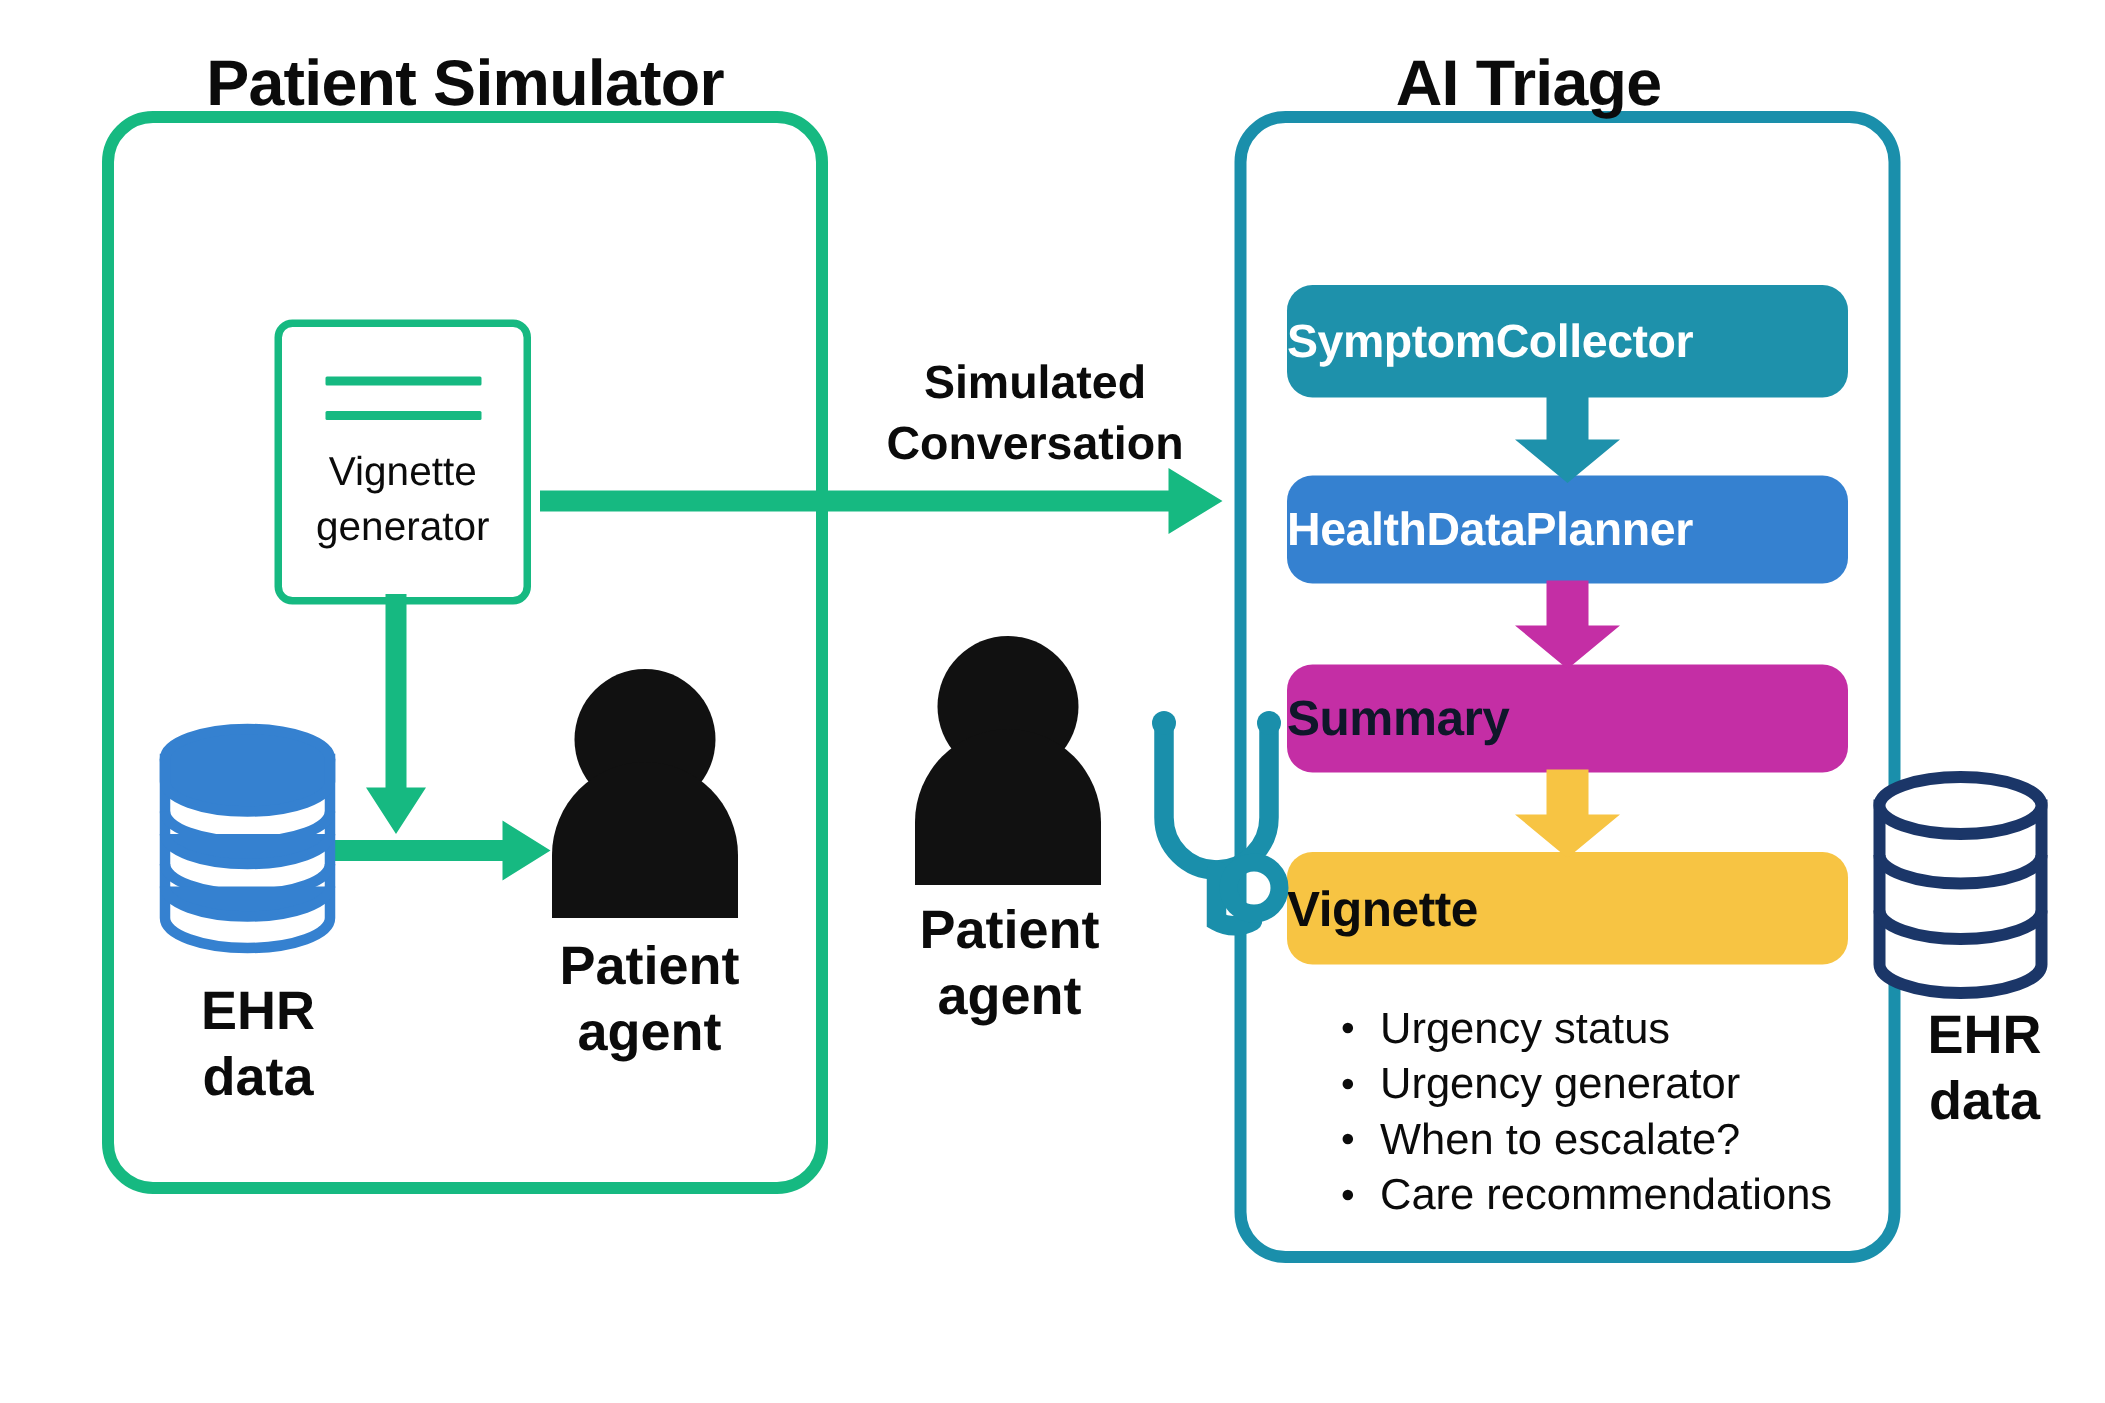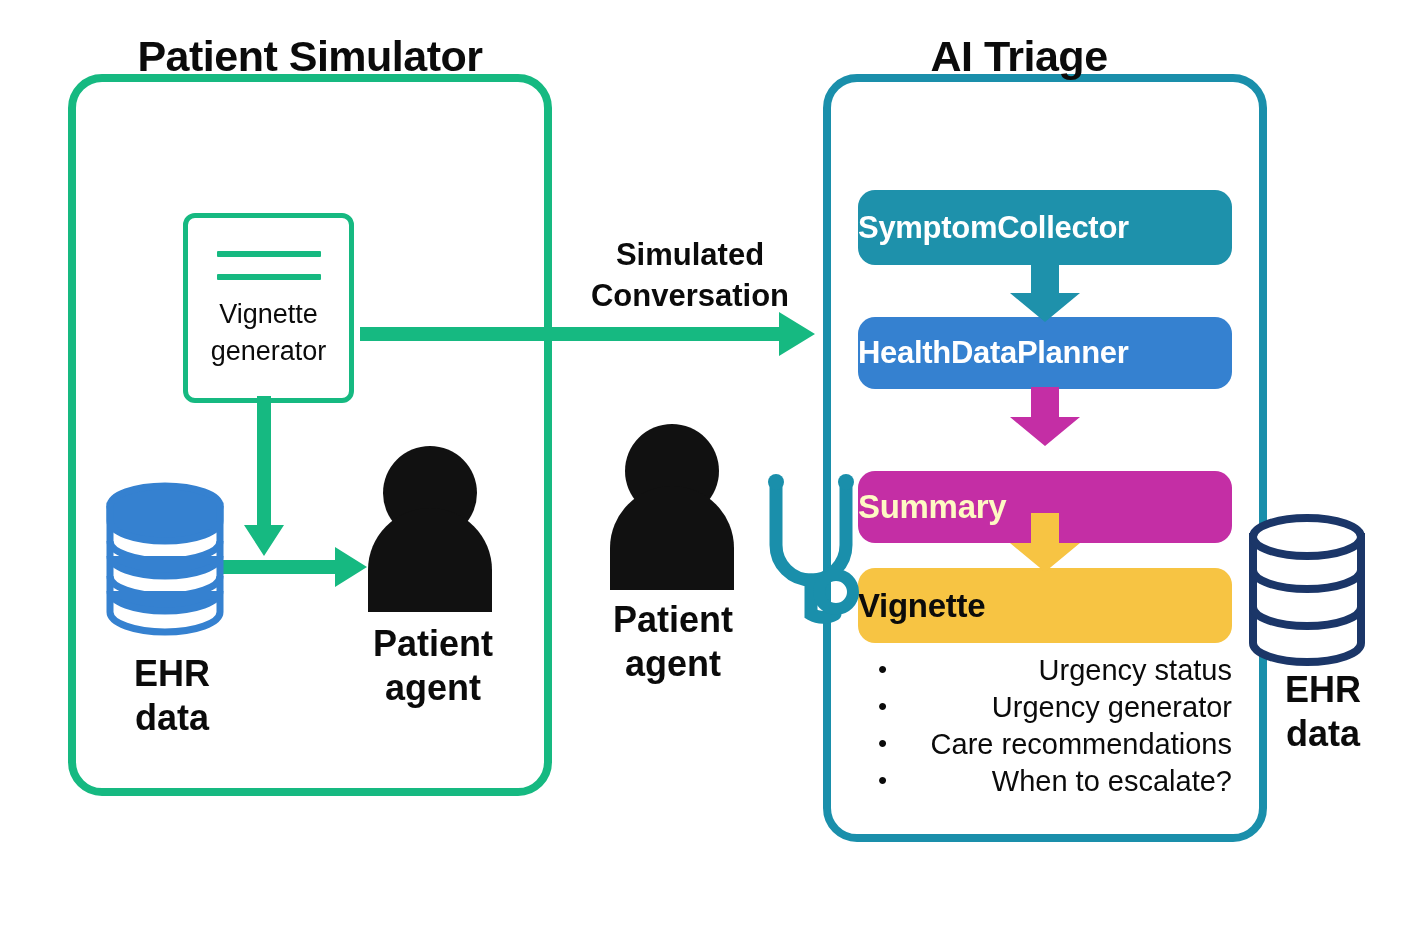--- a/index.html
+++ b/index.html
@@ -155,42 +155,40 @@
     top: 317px;
     height: 72px;
     background: #3581d0;
     color: #ffffff;
     font-size: 31px;
   }
   #box-summary {
     top: 443px;
     height: 72px;
     background: #c42ea5;
-    color: #fef9c3;
+    color: #0f172a;
     font-size: 33px;
-    margin-top: 28px;
   }
   #box-outputs {
     top: 568px;
     height: 75px;
     background: #f7c443;
     color: #0b0b0b;
     font-size: 33px;
   }
 
   
   #outputs-list {
     position: absolute;
     left: 872px;
     top: 652px;
     width: 360px;
-    margin: 0;
+    margin: 16px;
     padding: 0;
     list-style: none;
-    text-align: right;
   }
   #outputs-list li {
     position: relative;
     padding-left: 32px;
     font-size: 29px;
     line-height: 37px;
     color: #0b0b0b;
     white-space: nowrap;
   }
   #outputs-list li::before {
@@ -255,22 +253,22 @@
   <div class="pipe-box" id="box-summary">
     <span>Summary</span>
   </div>
   <div class="pipe-box" id="box-outputs">
     <span>Vignette</span>
   </div>
 
   <ul id="outputs-list">
     <li>Urgency status</li>
     <li>Urgency generator</li>
+    <li>When to escalate?</li>
     <li>Care recommendations</li>
-    <li>When to escalate?</li>
   </ul>
 
   <svg id="overlay" viewBox="0 0 1403 935">
 
     <g>
       <path d="M257 396 L257 525 L244 525 L264 556 L284 525 L271 525 L271 396 Z" fill="#16b981"></path>
     </g>
 
     <g>
       <path d="M218 560 L335 560 L335 547 L367 567 L335 587 L335 574 L218 574 Z" fill="#16b981"></path>

